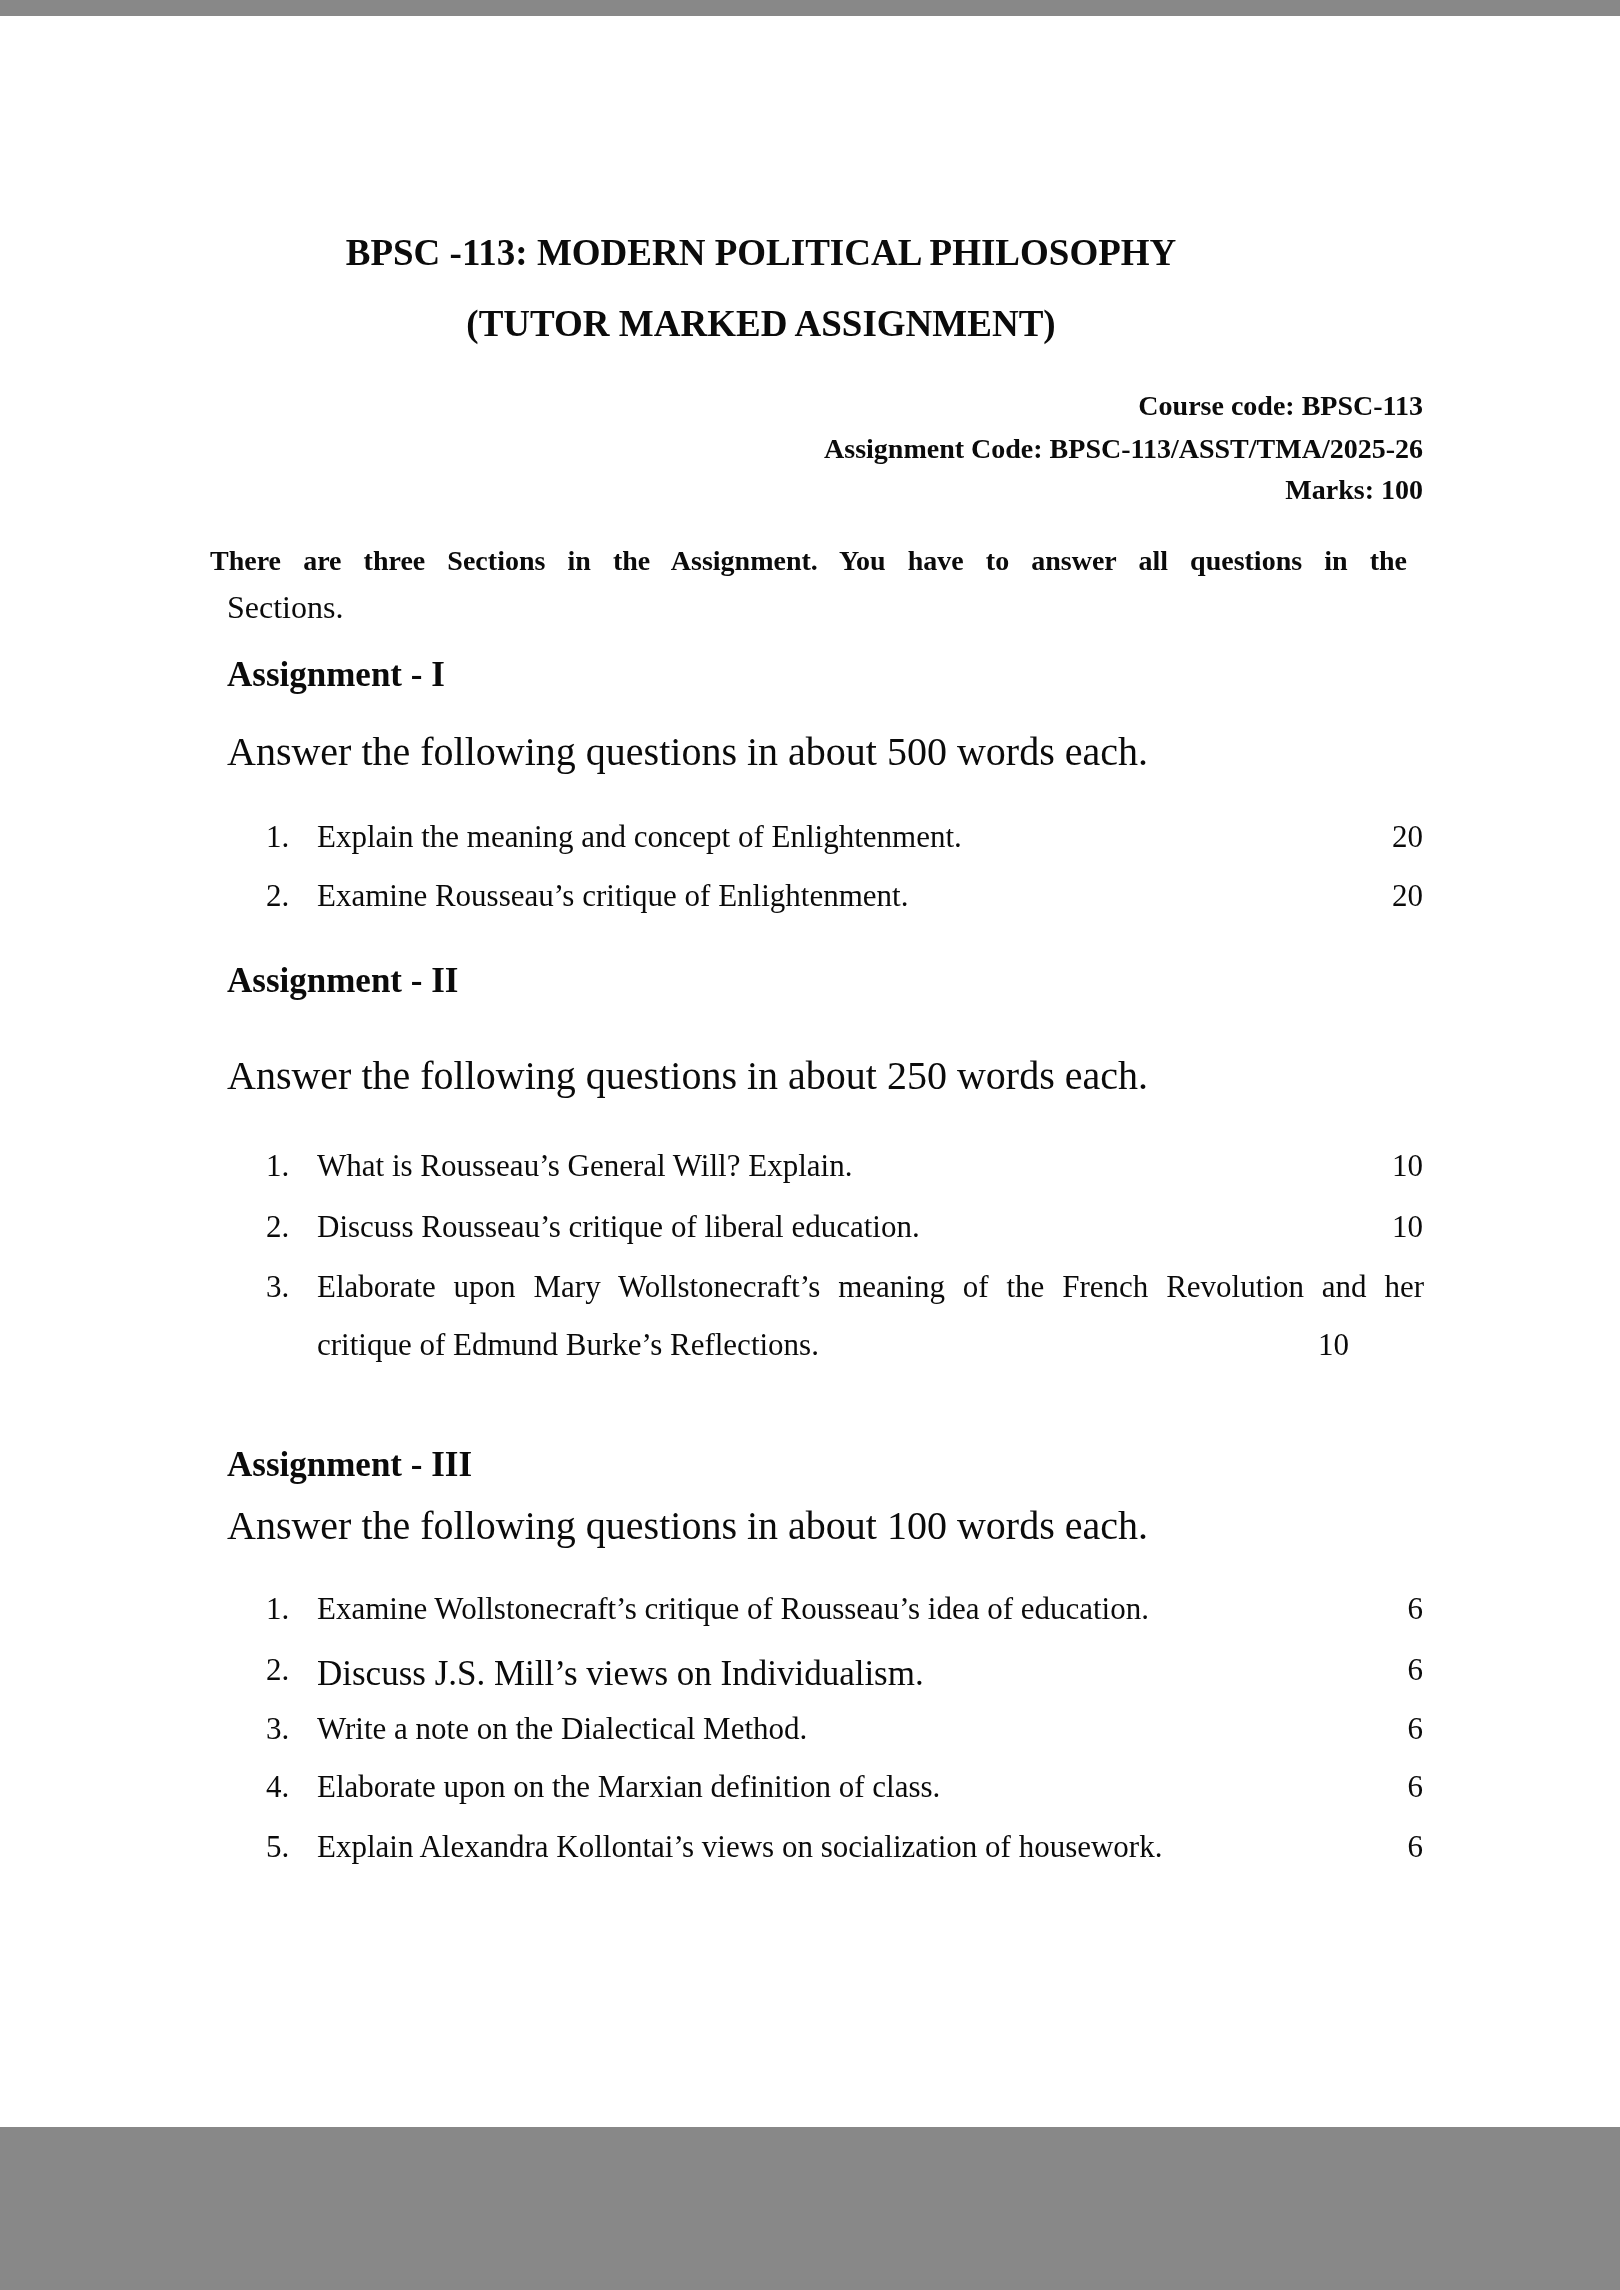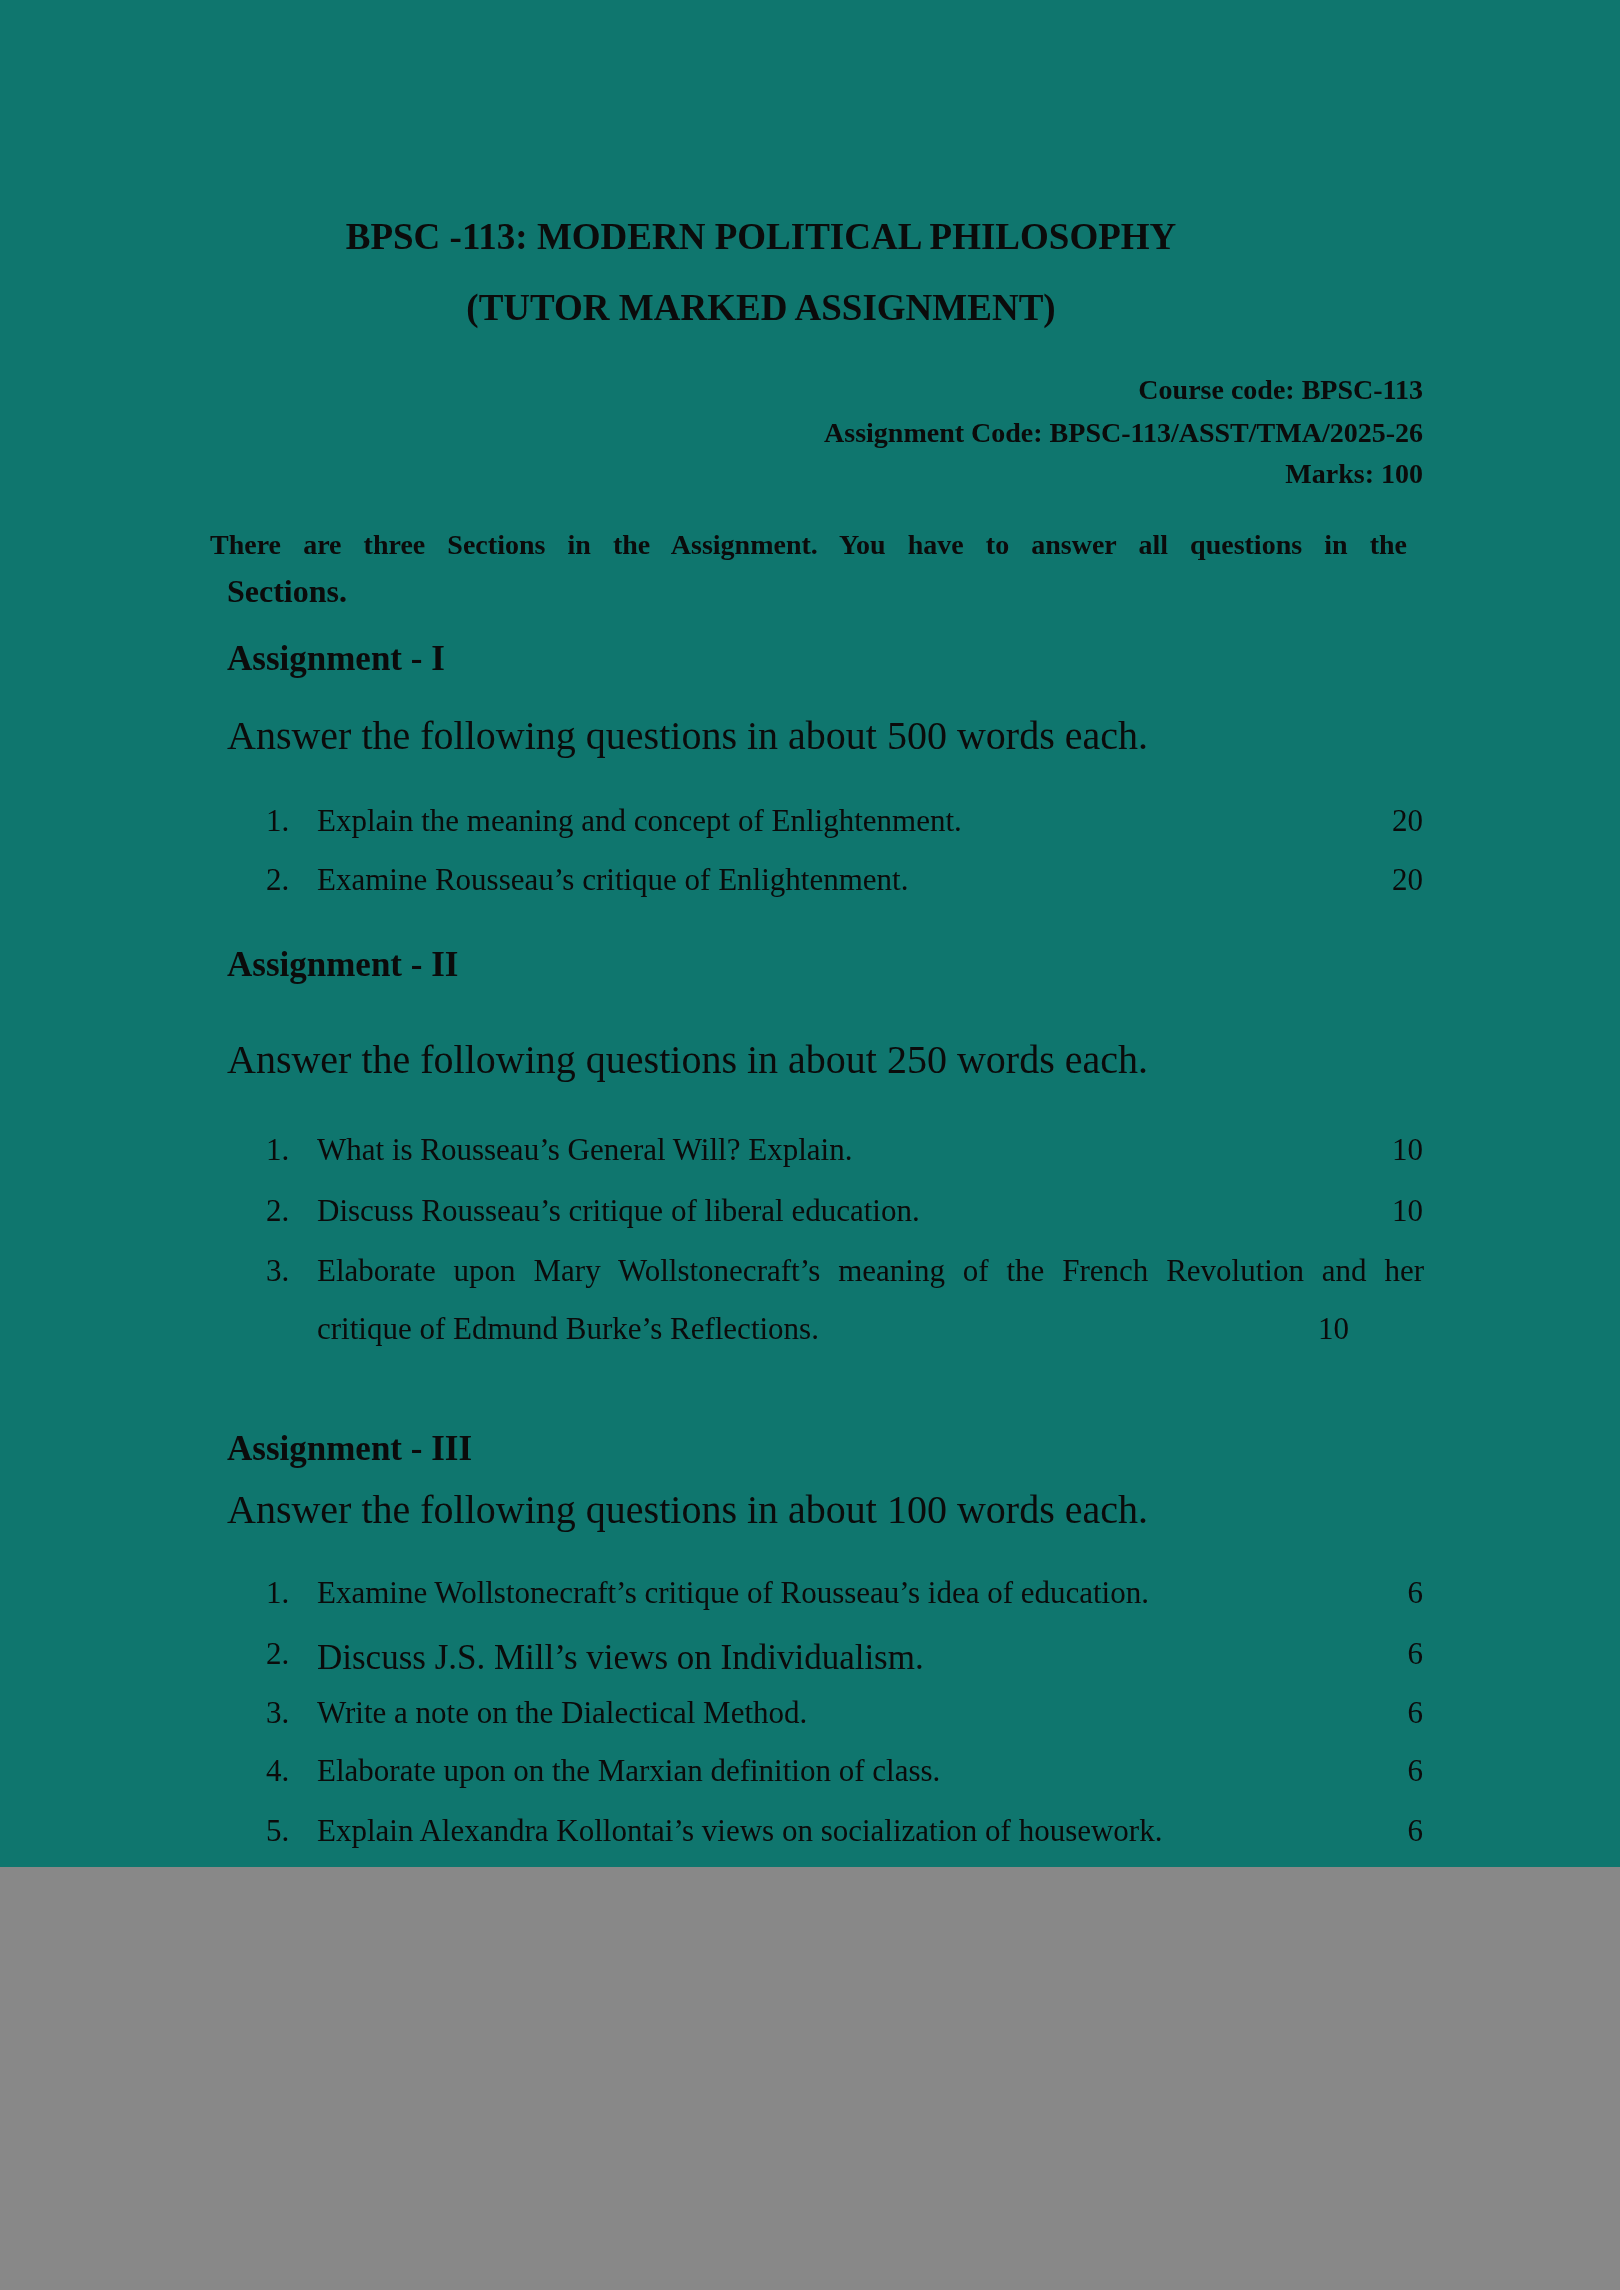--- a/index.html
+++ b/index.html
@@ -1,32 +1,33 @@
 <!DOCTYPE html>
 <html><head>
 <meta charset="utf-8">
 <style>
   html,body{margin:0;padding:0;background:#888;}
   .page{
     position:relative;
     width:1620px;
-    height:1867px;
-    background:#0f766e;
+    height:2111px;
+    background:#ffffff;
     font-family:"Liberation Serif","DejaVu Serif",serif;
     color:#0b0b0b;
     overflow:hidden;
+    margin-top:16px;
   }
   .line{position:absolute;white-space:nowrap;}
   
   .title-line{left:227px;width:1068px;text-align:center;font-size:37px;font-weight:bold;}
   
   .hdr-right{left:227px;width:1196px;text-align:right;font-size:28px;font-weight:bold;}
   
   .intro1{left:210px;width:1197px;font-size:28px;font-weight:bold;text-align:justify;text-align-last:justify;white-space:normal;}
-  .intro2{left:227px;font-size:32px;font-weight:bold;}
+  .intro2{left:227px;font-size:32px;font-weight:normal;}
   
   .sec-head{left:227px;width:1196px;text-align:left;font-size:35px;font-weight:bold;}
   
   .instr{left:227px;font-size:40px;font-weight:normal;}
   
   .q{position:absolute;left:0;width:1620px;font-size:31px;}
   .qnum{position:absolute;left:266px;}
   .qtext{position:absolute;left:317px;white-space:nowrap;}
   .qtext-just{position:absolute;left:317px;width:1107px;text-align:justify;text-align-last:justify;white-space:normal;}
   .qcont{position:absolute;left:317px;white-space:nowrap;}

